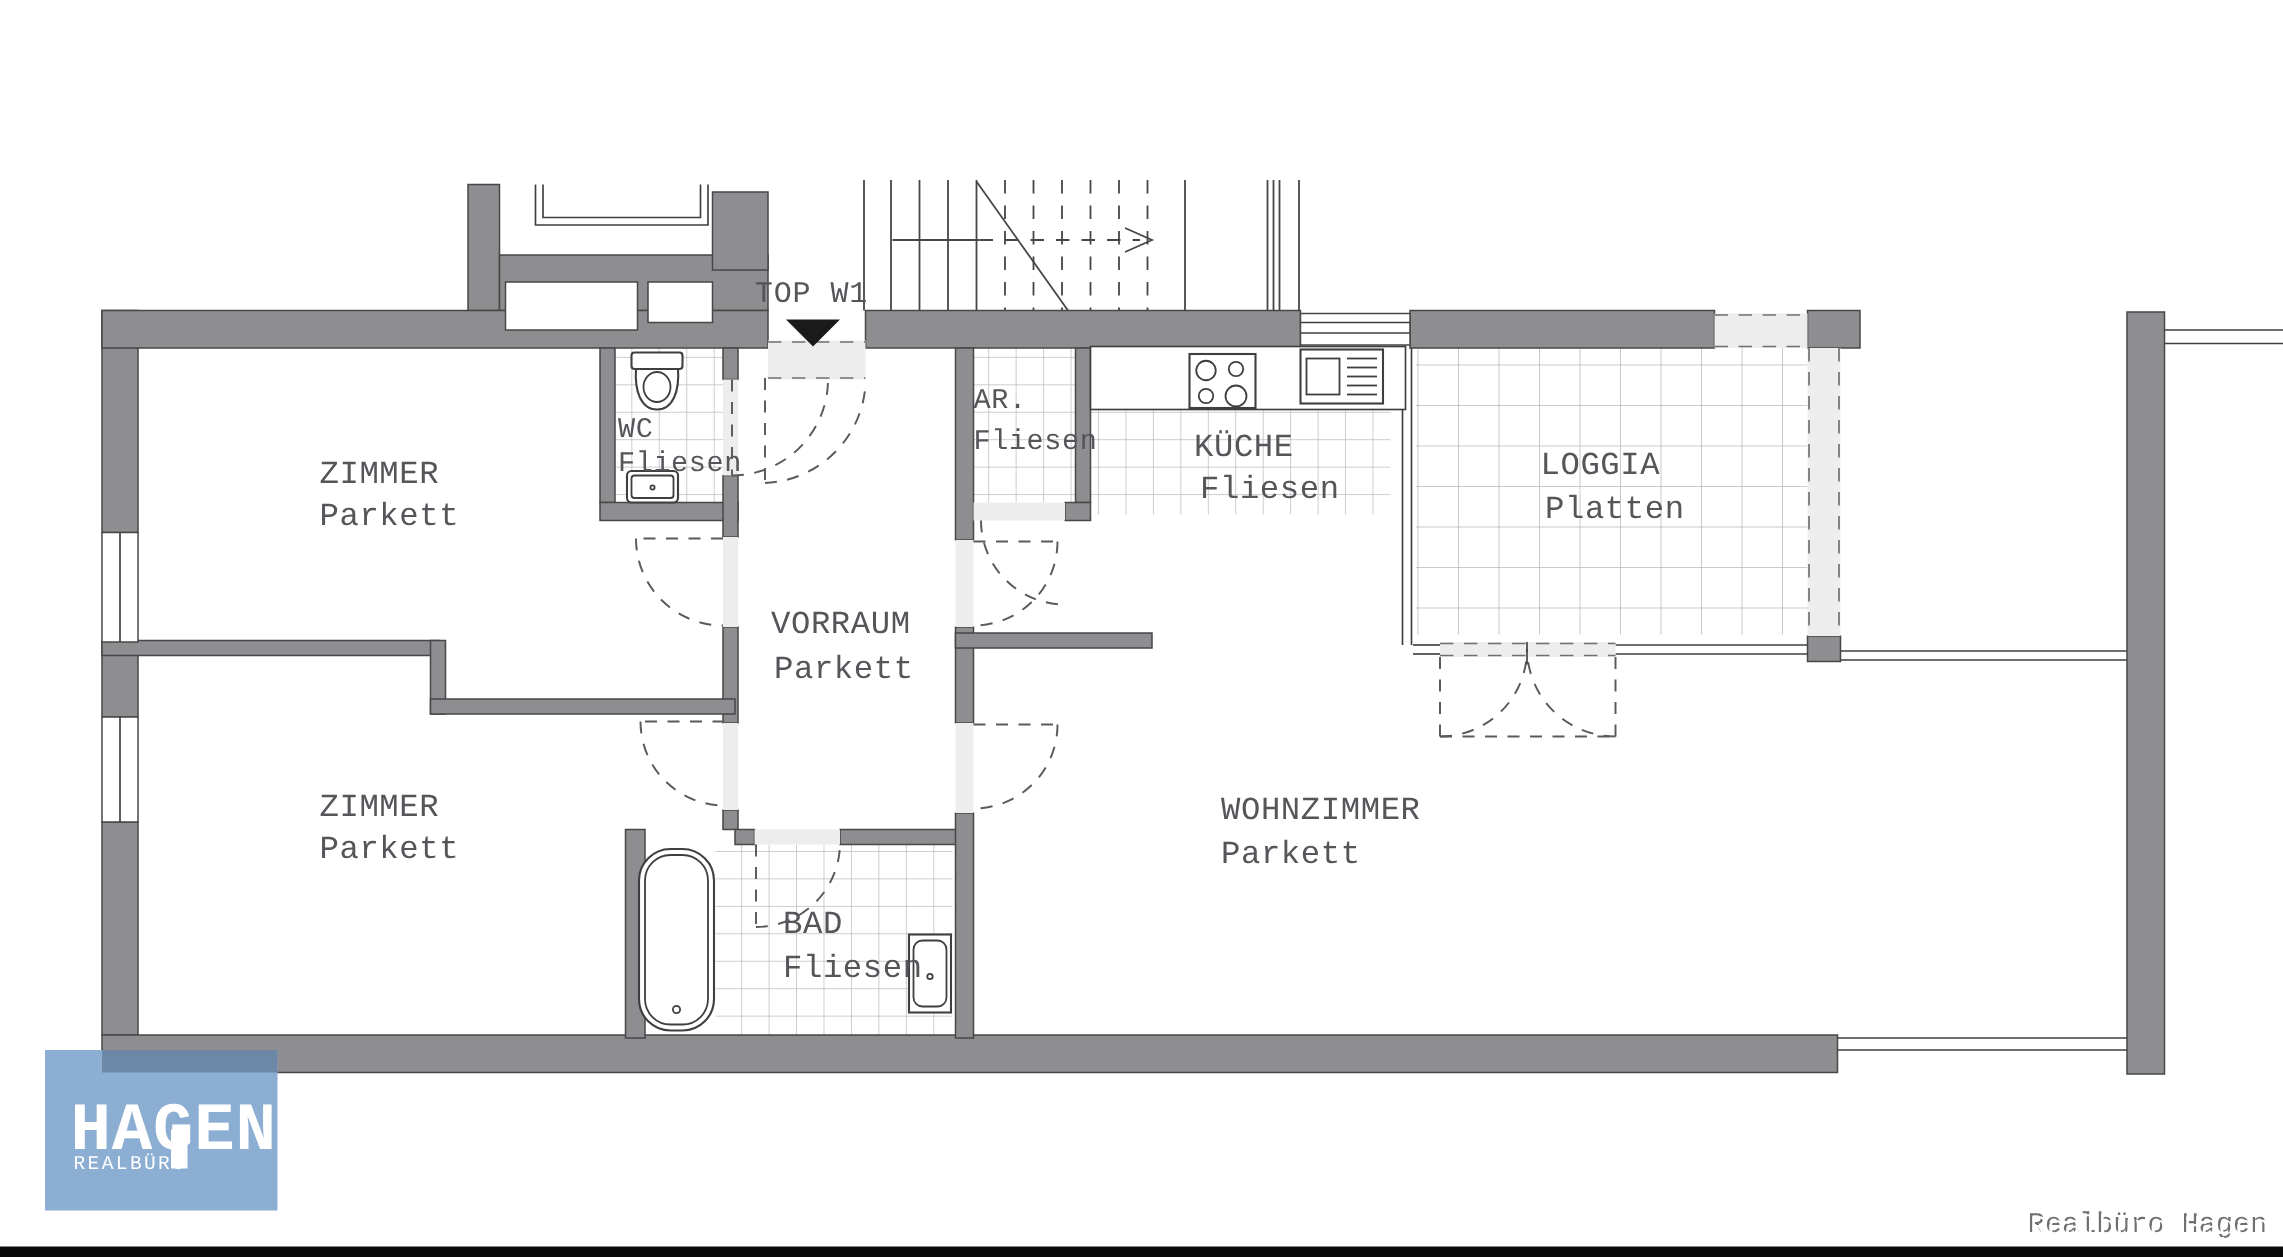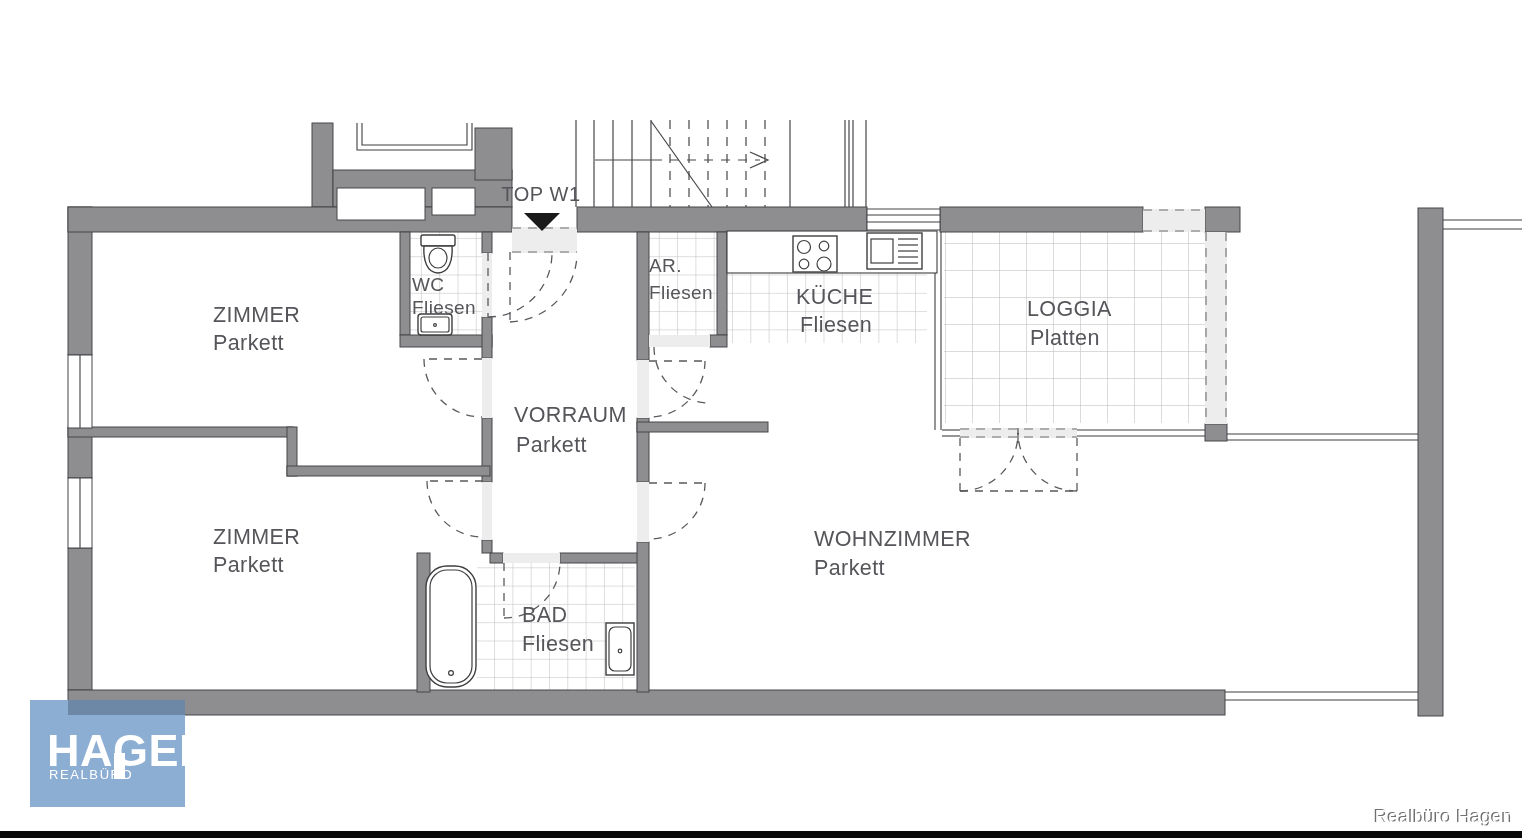--- a/index.html
+++ b/index.html
@@ -1,17 +1,17 @@
 <!DOCTYPE html>
 <html><head>
 <meta charset="utf-8">
 <style>
   html,body{margin:0;padding:0;background:#ffffff;}
   #stage{position:relative;width:1522px;height:838px;background:#fff;overflow:hidden;
-         font-family:Liberation Sans, sans-serif;}
+         font-family:Liberation Mono, monospace;}
   svg{display:block;}
   .wall{fill:#8e8e90;stroke:#47474a;stroke-width:1;}
   .cutout{fill:#ffffff;stroke:#47474a;stroke-width:1;}
   .lightband{fill:#ededed;stroke:none;}
   .banddash{fill:none;stroke:#6f6f73;stroke-width:1.1;stroke-dasharray:9 7;}
   .thin{fill:none;stroke:#3f3f41;stroke-width:1.1;}
   .stair{fill:none;stroke:#46464a;stroke-width:1.2;}
   .stairdash{fill:none;stroke:#46464a;stroke-width:1.2;stroke-dasharray:9 8;}
   .doorarc{fill:none;stroke:#5a5a5e;stroke-width:1.3;stroke-dasharray:8 7;}
   .fixture{fill:#ffffff;stroke:#3f3f41;stroke-width:1.4;}

